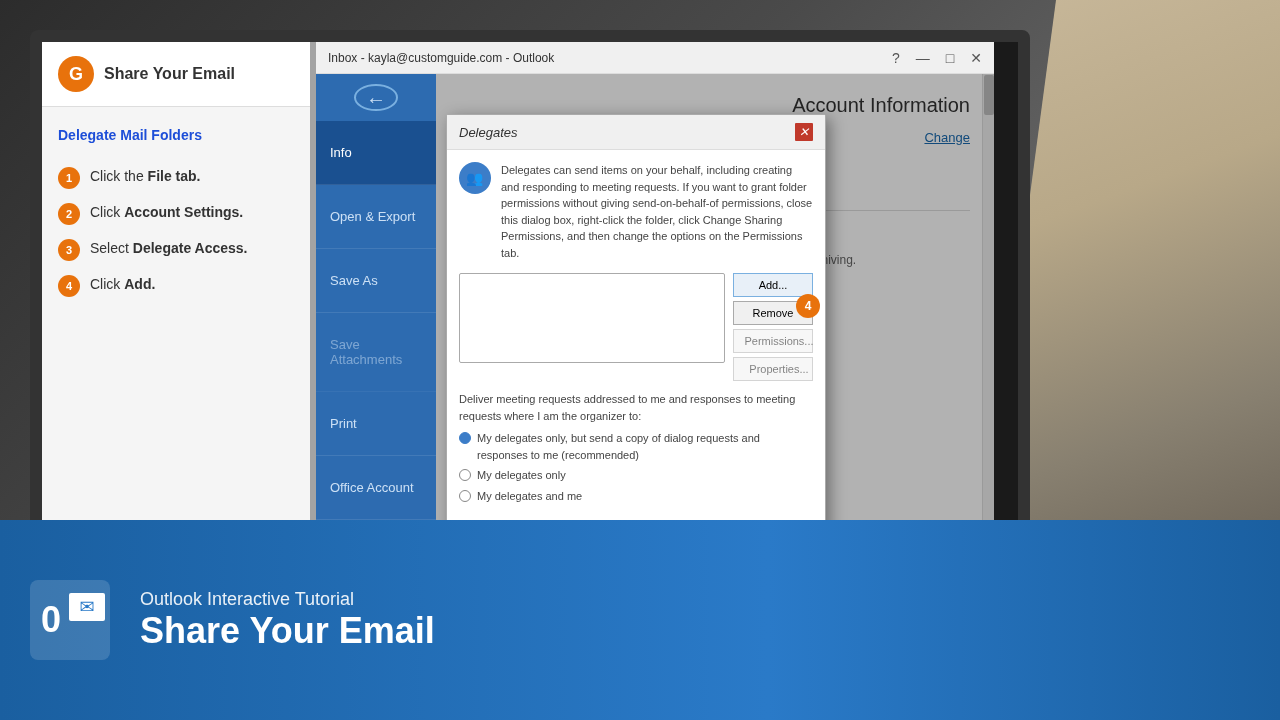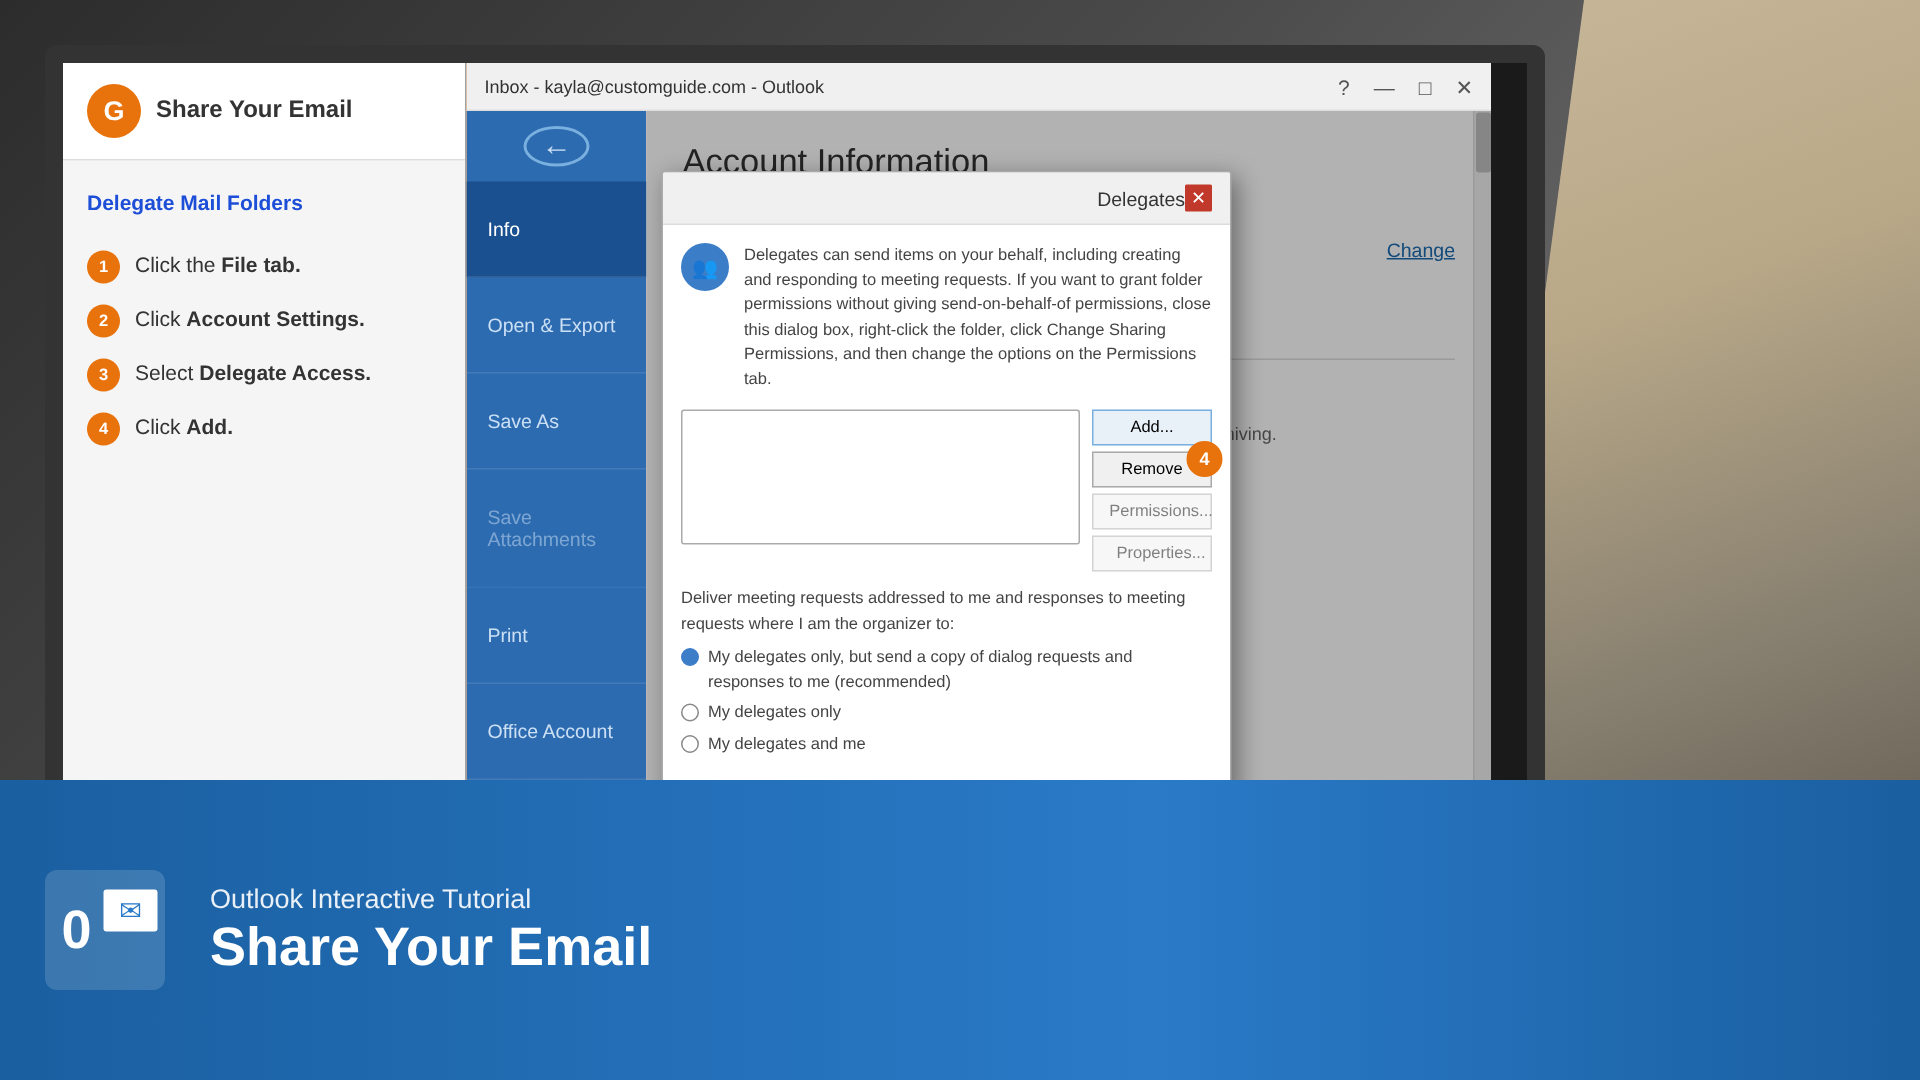--- a/index.html
+++ b/index.html
@@ -92,21 +92,21 @@
     }
 
     .step-text strong { font-weight: bold; }
 
     
     .outlook-window {
       position: absolute;
       left: 268px; top: 0;
       width: 684px; height: 536px;
       background: #fdba74;
-      border-left: 1px solid #a3a3a3;
+      border-left: 6px solid #a3a3a3;
       z-index: 3;
       overflow: hidden;
     }
 
     .outlook-titlebar {
       background: #f0f0f0;
       height: 32px;
       display: flex; align-items: center; justify-content: space-between;
       padding: 0 12px;
       border-bottom: 1px solid #ddd;
@@ -164,21 +164,21 @@
     
     .outlook-main {
       flex: 1;
       background: #fff;
       padding: 20px 24px;
       overflow: hidden;
       position: relative;
     }
 
     .account-info-title {
-      font-size: 23px; color: #333; font-weight: 300; margin-bottom: 38px;
+      font-size: 20px; color: #333; font-weight: 300; margin-bottom: 13px; text-align: right;
     }
 
     
     .account-section {
       display: flex; align-items: flex-start; gap: 20px;
       margin-bottom: 20px;
     }
 
     .account-icon {
       width: 60px; height: 60px;
@@ -220,22 +220,23 @@
       background: #fff;
       border: 1px solid #aaa;
       box-shadow: 4px 4px 16px rgba(0,0,0,0.4);
       border-radius: 2px;
       overflow: hidden;
     }
 
     .dialog-titlebar {
       background: #f0f0f0;
       padding: 8px 12px;
-      display: flex; justify-content: flex-end; align-items: center;
+      display: flex; justify-content: space-between; align-items: center;
       border-bottom: 1px solid #ddd;
+      font-style: italic;
     }
 
     .dialog-title { font-size: 13px; color: #333; font-weight: normal; }
 
     .dialog-close {
       width: 18px; height: 18px;
       background: #c0392b;
       color: white; font-size: 12px;
       display: flex; align-items: center; justify-content: center;
       cursor: pointer; border-radius: 1px;

